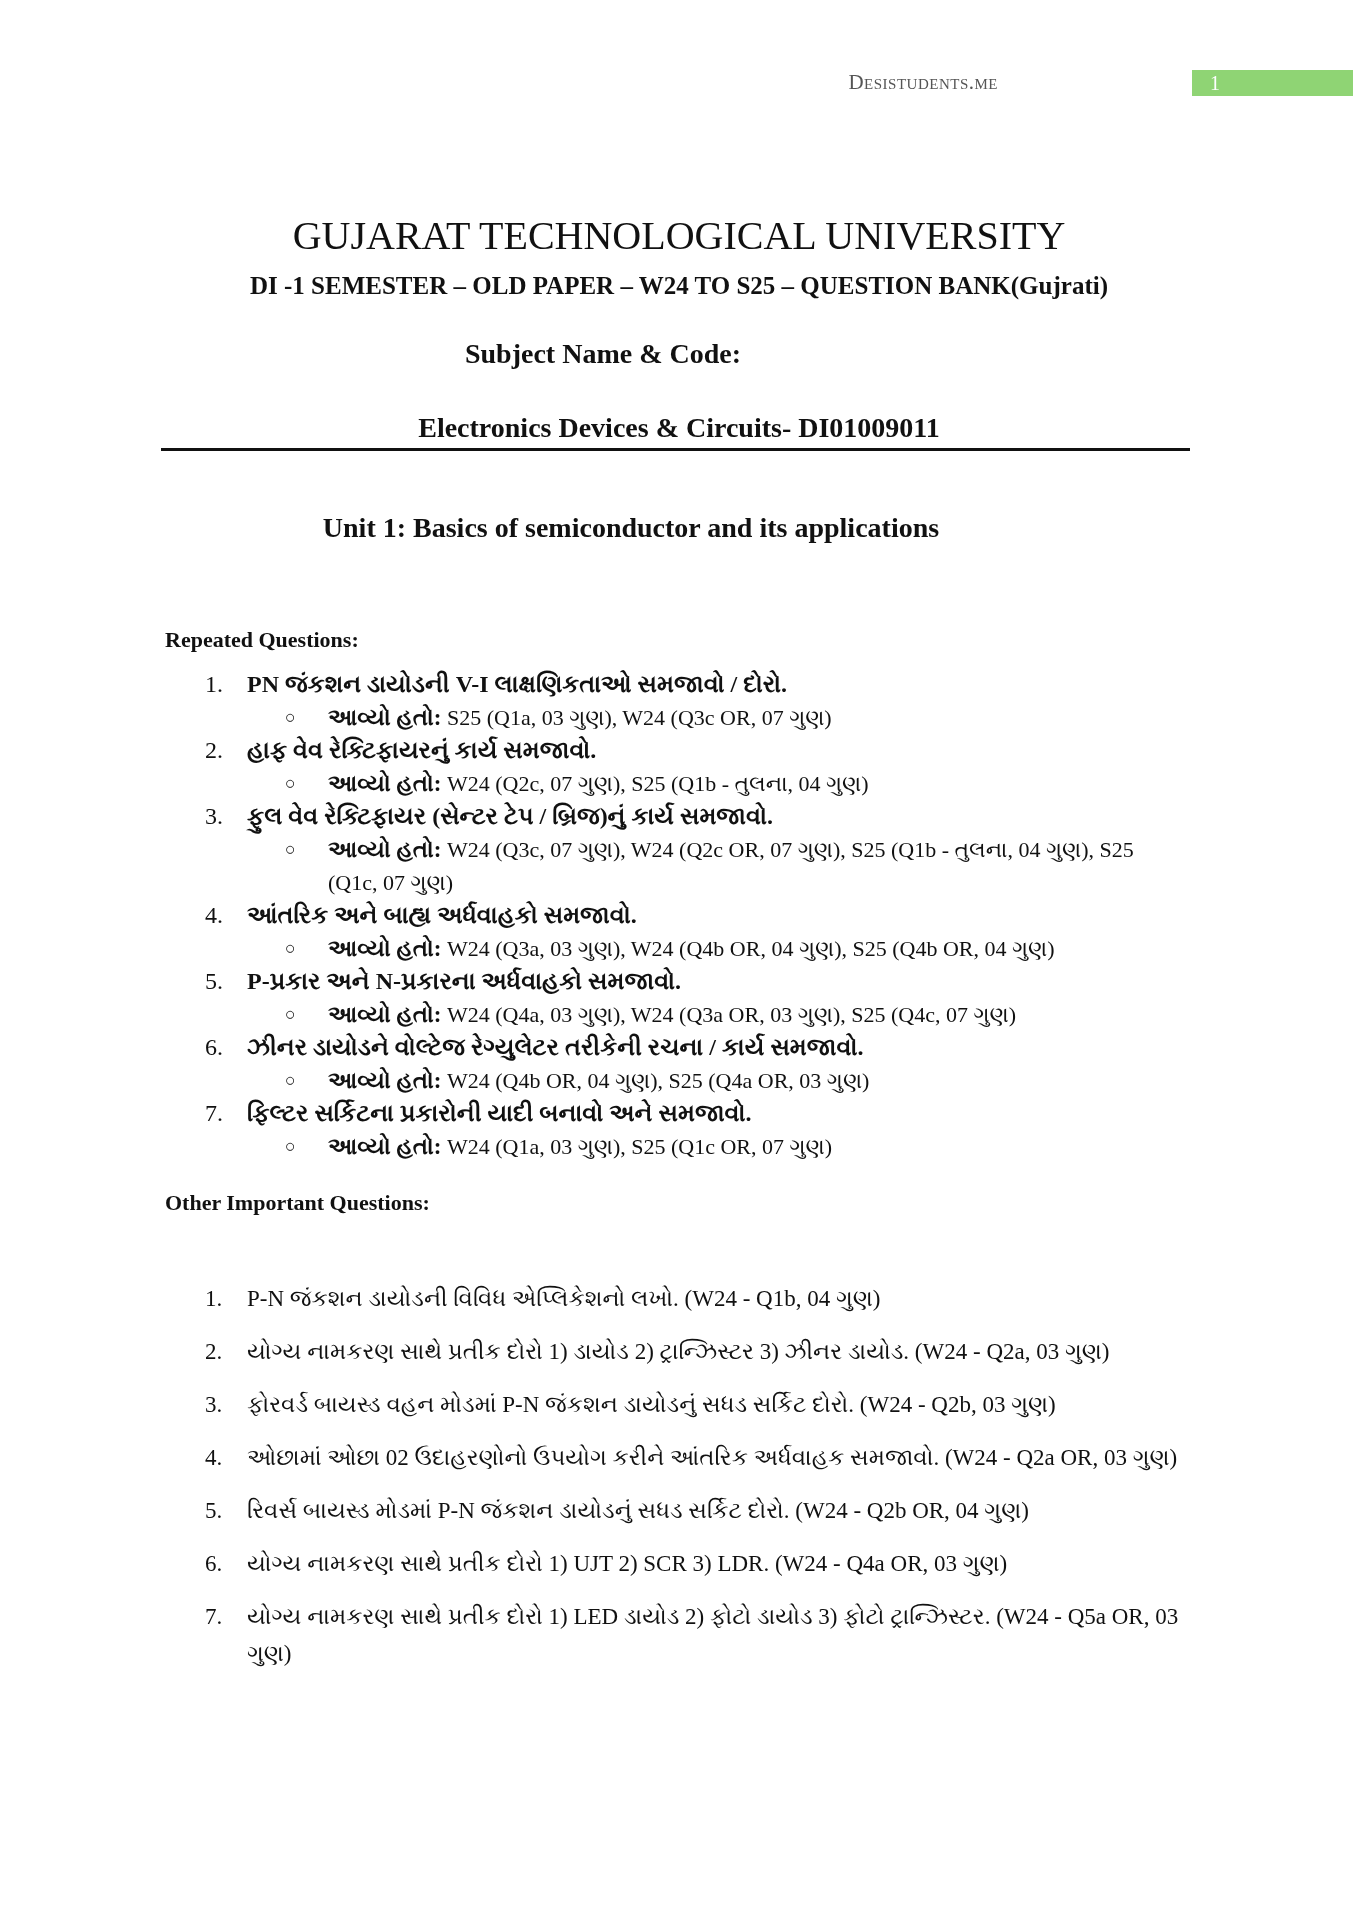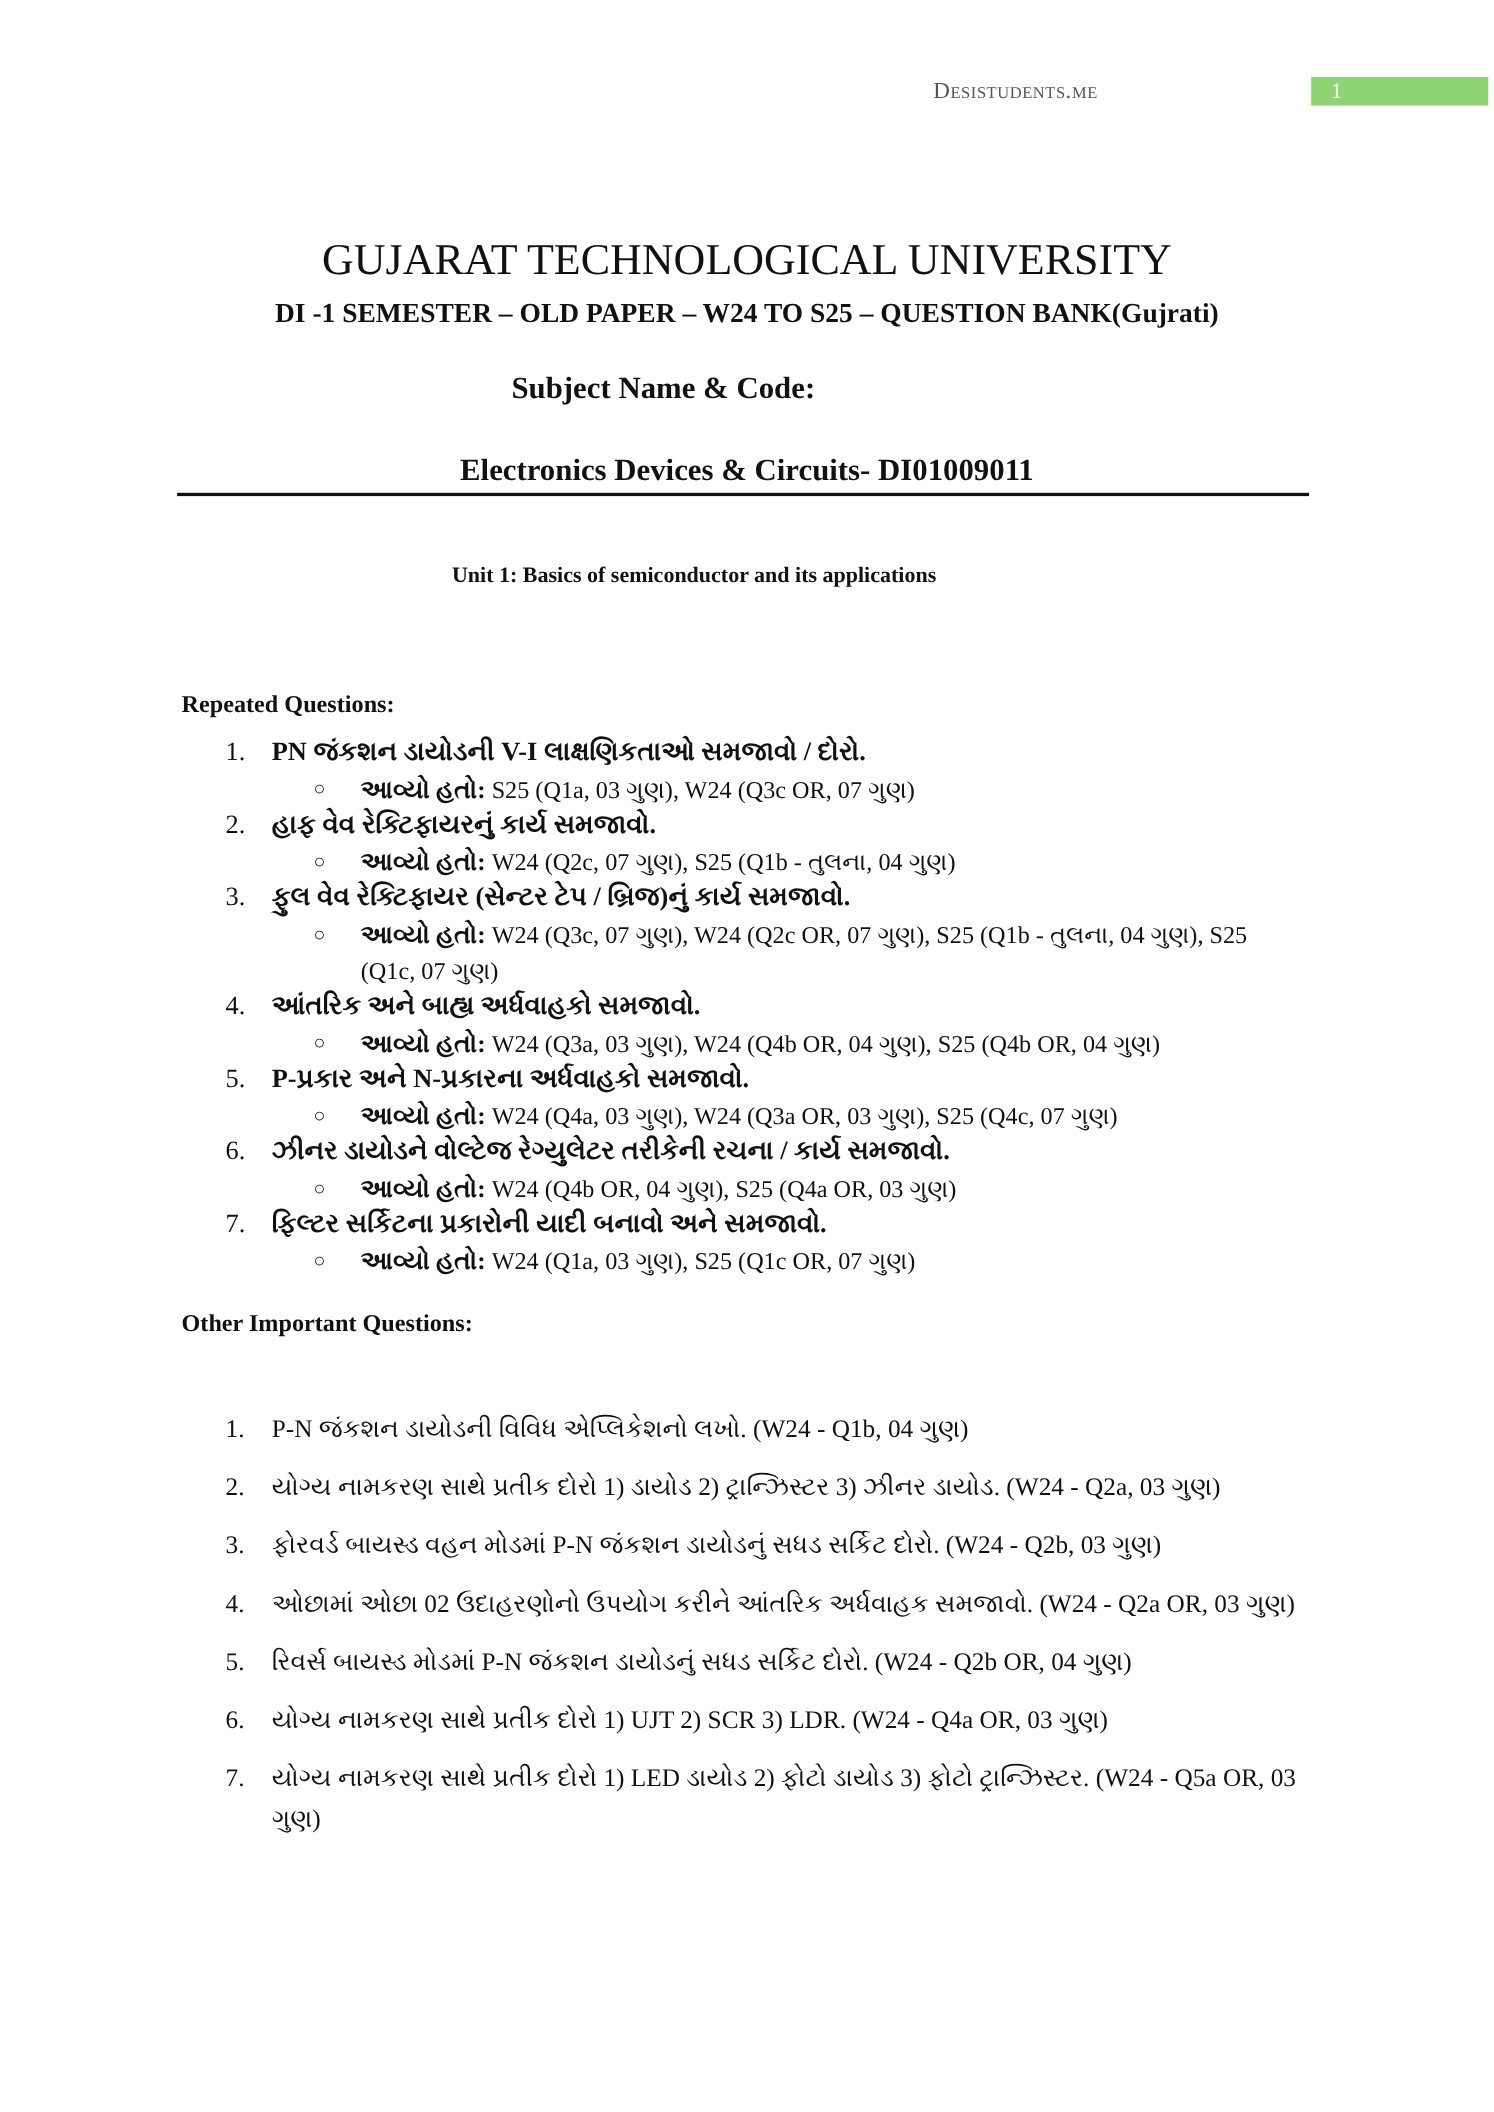--- a/index.html
+++ b/index.html
@@ -20,21 +20,21 @@
     .title { position: absolute; top: 212px; left: 0; width: 1358px; text-align: center;
       font-size: 40px; font-weight: normal; }
     .subtitle { position: absolute; top: 272px; left: 0; width: 1358px; text-align: center;
       font-size: 25px; font-weight: bold; }
     .subject-label { position: absolute; top: 338px; left: 0; width: 1206px; text-align: center;
       font-size: 28px; font-weight: bold; }
     .subject-value { position: absolute; top: 412px; left: 0; width: 1358px; text-align: center;
       font-size: 28px; font-weight: bold; }
     .rule { position: absolute; top: 448px; left: 161px; width: 1029px; height: 3px; background: #111; }
     .unit-title { position: absolute; top: 512px; left: 0; width: 1262px; text-align: center;
-      font-size: 20px; font-weight: bold; }
+      font-size: 28px; font-weight: bold; }
     .section-label { position: absolute; left: 165px; font-size: 22px; font-weight: bold; }
     .rep-list { position: absolute; top: 668px; left: 165px; width: 1040px; }
     .rep-q { position: relative; font-size: 24px; font-weight: bold; line-height: 33px; padding-left: 82px; }
     .rep-q .num { position: absolute; left: 40px; font-weight: normal; }
     .rep-src { position: relative; font-size: 22px; line-height: 33px; padding-left: 163px; padding-right: 20px; }
     .rep-src .bullet { position: absolute; left: 120px; top: 0; font-size: 18px; }
     .rep-src .src-label { font-weight: bold; font-size: 23px; }
     .other-list { position: absolute; top: 1280px; left: 165px; width: 1040px; }
     .oth-q { position: relative; font-size: 23px; line-height: 37px; padding-left: 82px; margin-bottom: 16px; padding-right: 20px; }
     .oth-q .num { position: absolute; left: 40px; }

